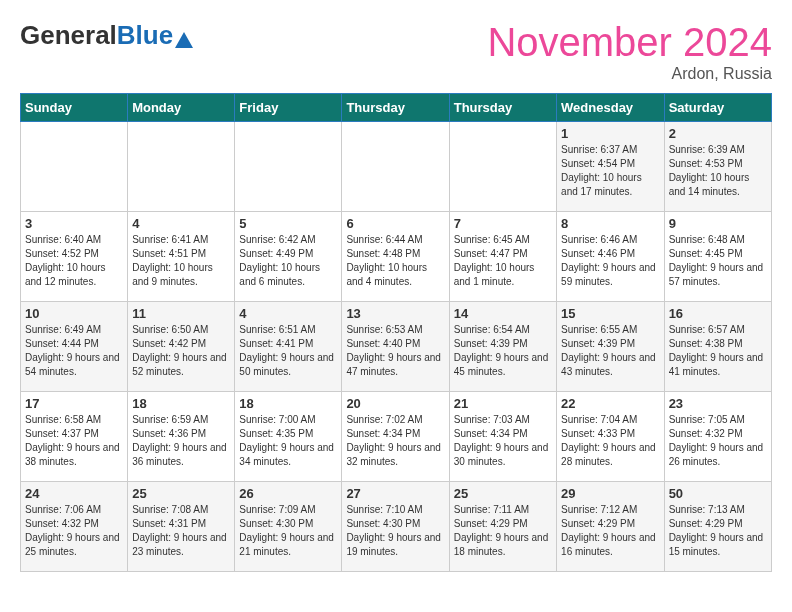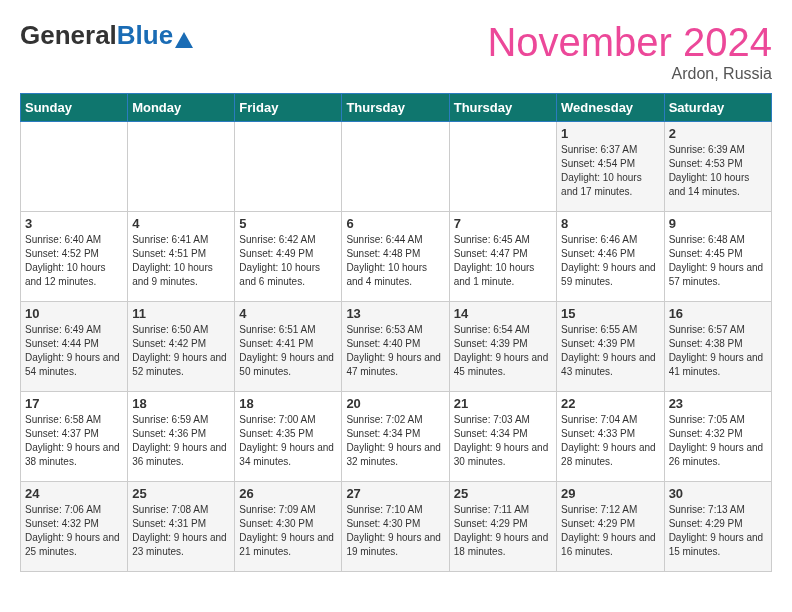--- a/index.html
+++ b/index.html
@@ -241,18 +241,18 @@
         </td>
         <td>
           <span class="day-number">25</span>
           <div class="day-info">Sunrise: 7:11 AM<br>Sunset: 4:29 PM<br>Daylight: 9 hours and 18 minutes.</div>
         </td>
         <td>
           <span class="day-number">29</span>
           <div class="day-info">Sunrise: 7:12 AM<br>Sunset: 4:29 PM<br>Daylight: 9 hours and 16 minutes.</div>
         </td>
         <td>
-          <span class="day-number">30</span>
+          <span class="day-number">50</span>
           <div class="day-info">Sunrise: 7:13 AM<br>Sunset: 4:29 PM<br>Daylight: 9 hours and 15 minutes.</div>
         </td>
       </tr>
     </tbody>
 </table>
 
 </body></html>

